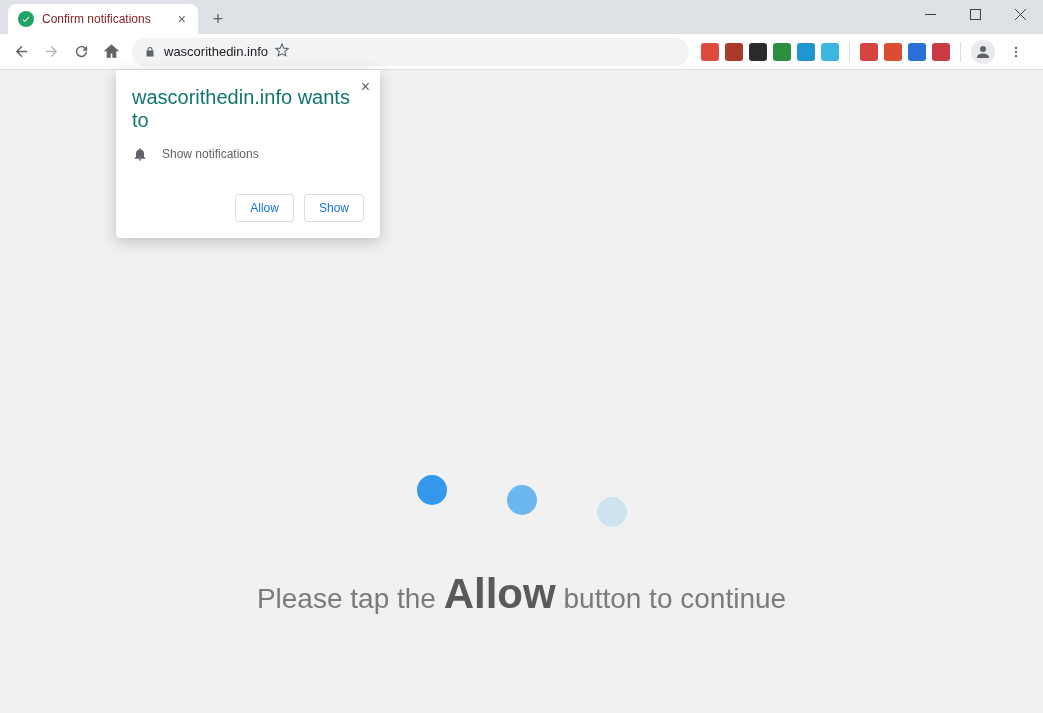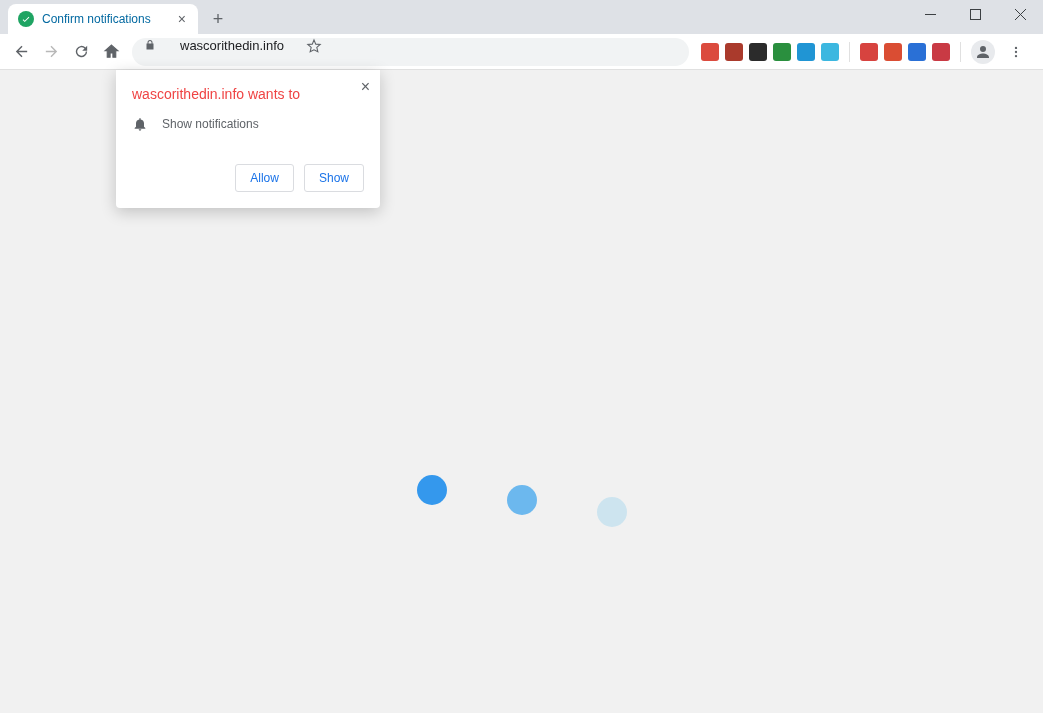--- a/index.html
+++ b/index.html
@@ -3,34 +3,34 @@
 <meta charset="utf-8">
 <style>
 * { margin: 0; padding: 0; box-sizing: border-box; }
 html, body { width: 1043px; height: 713px; font-family: "Segoe UI", Arial, sans-serif; background: #f1f1f1; overflow: hidden; }
 
 
 .titlebar { height: 34px; background: #dee1e6; display: flex; align-items: flex-end; position: relative; }
 .tab { display: flex; align-items: center; height: 30px; background: #fff; border-radius: 8px 8px 0 0; margin-left: 8px; padding: 0 10px; width: 190px; position: relative; }
 .tab-favicon { width: 16px; height: 16px; border-radius: 50%; background: #1fa463; display: flex; align-items: center; justify-content: center; margin-right: 8px; }
 .tab-favicon svg { width: 10px; height: 10px; }
-.tab-title { font-size: 12px; color: #0369a1; flex: 1; white-space: nowrap; overflow: hidden; text-overflow: ellipsis; }
+.tab-title { font-size: 12px; color: #7f1d1d; flex: 1; white-space: nowrap; overflow: hidden; text-overflow: ellipsis; }
 .tab-close { font-size: 14px; color: #5f6368; cursor: pointer; padding: 0 2px; }
 .new-tab { width: 28px; height: 28px; display: flex; align-items: center; justify-content: center; font-size: 18px; color: #5f6368; cursor: pointer; border-radius: 50%; margin-left: 6px; margin-bottom: 1px; }
 .window-controls { position: absolute; right: 0; top: 0; display: flex; height: 28px; }
 .win-btn { width: 45px; display: flex; align-items: center; justify-content: center; color: #3c4043; cursor: pointer; }
 .win-btn svg { width: 11px; height: 11px; }
 
 
 .toolbar { height: 36px; background: #fff; display: flex; align-items: center; padding: 0 6px; border-bottom: 1px solid #e0e0e0; }
 .nav-btn { width: 30px; height: 30px; display: flex; align-items: center; justify-content: center; border-radius: 50%; cursor: pointer; color: #5f6368; }
 .nav-btn.disabled { color: #b8b8b8; }
 .nav-btn svg { width: 17px; height: 17px; }
 
-.omnibox { flex: 1; height: 28px; background: #f1f3f4; border-radius: 14px; display: flex; padding: 0 12px; margin: 0 6px; font-size: 13px; gap: 16px; }
+.omnibox { flex: 1; height: 28px; background: #f1f3f4; border-radius: 14px; display: flex; align-items: center; padding: 0 12px; margin: 0 6px; font-size: 13px; }
 .lock-icon { color: #5f6368; margin-right: 8px; }
 .lock-icon svg { width: 12px; height: 14px; display: block; }
 .url-host { color: #202124; }
 .url-path { color: #80868b; flex: 1; white-space: nowrap; overflow: hidden; text-overflow: ellipsis; }
 .star-icon { color: #5f6368; margin-left: 6px; }
 .star-icon svg { width: 16px; height: 16px; }
 
 .extensions { display: flex; align-items: center; gap: 6px; padding: 0 6px; }
 .ext-icon { width: 18px; height: 18px; border-radius: 3px; cursor: pointer; }
 .ext-sep { width: 1px; height: 20px; background: #e0e0e0; margin: 0 4px; }
@@ -38,21 +38,21 @@
 .profile-icon svg { width: 18px; height: 18px; fill: #5f6368; }
 .menu-btn { width: 30px; height: 30px; display: flex; align-items: center; justify-content: center; cursor: pointer; color: #5f6368; }
 .menu-btn svg { width: 14px; height: 14px; }
 
 
 .content { position: relative; width: 100%; height: calc(713px - 70px); background: #f1f1f1; }
 
 
 .perm-popup { position: absolute; left: 116px; top: 0; width: 264px; background: #fff; border-radius: 0 0 4px 4px; box-shadow: 0 4px 16px rgba(0,0,0,0.2); padding: 16px; z-index: 10; }
 .perm-close { position: absolute; right: 10px; top: 8px; font-size: 16px; color: #5f6368; cursor: pointer; }
-.perm-title { font-size: 14px; color: #ef4444; margin-bottom: 14px; }
+.perm-title { font-size: 20px; color: #0f766e; margin-bottom: 14px; }
 .perm-row { display: flex; align-items: center; font-size: 12px; color: #5f6368; margin-bottom: 32px; }
 .perm-row svg { width: 16px; height: 16px; margin-right: 14px; fill: #5f6368; }
 .perm-actions { display: flex; justify-content: flex-end; gap: 10px; }
 .perm-btn { border: 1px solid #dadce0; background: #fff; color: #1a73e8; font-size: 12px; padding: 6px 14px; border-radius: 3px; cursor: pointer; }
 
 
 .page-msg { position: absolute; left: 0; right: 0; top: 500px; text-align: center; font-size: 28px; color: #7b7b7b; }
 .page-msg .emph { font-size: 42px; font-weight: 600; color: #5a5a5a; }
 
 .dots { position: absolute; left: 0; right: 0; top: 405px; display: flex; justify-content: center; gap: 60px; }
@@ -175,13 +175,16 @@
       <button class="perm-btn">Show</button>
     </div>
   </div>
 
   <div class="dots">
     <div class="dot dot1"></div>
     <div class="dot dot2"></div>
     <div class="dot dot3"></div>
   </div>
 
+  <div class="page-msg">
+    <span>Please tap the </span><span class="emph">Allow</span><span> button to continue</span>
+  </div>
 </div>
 
 </body></html>

